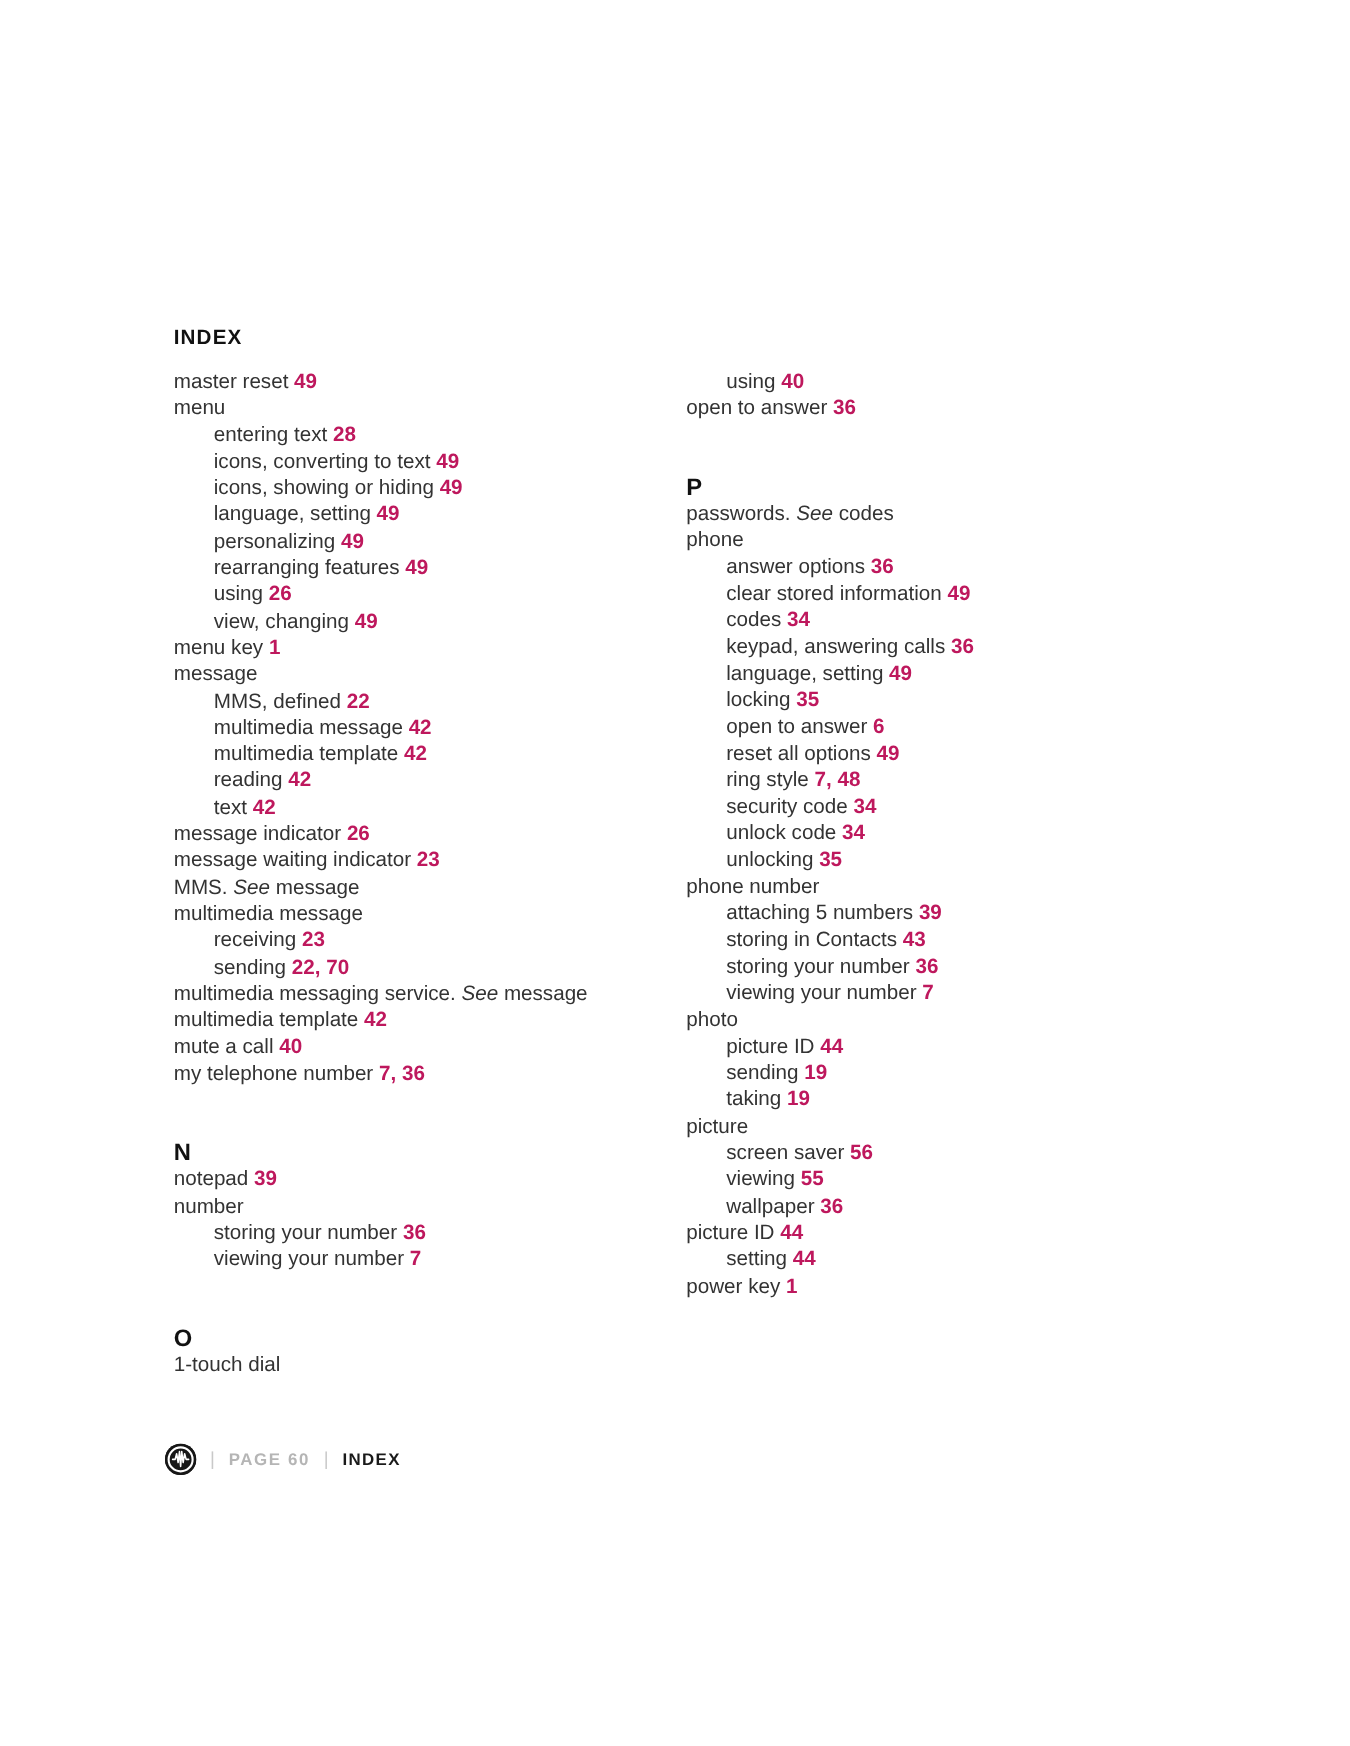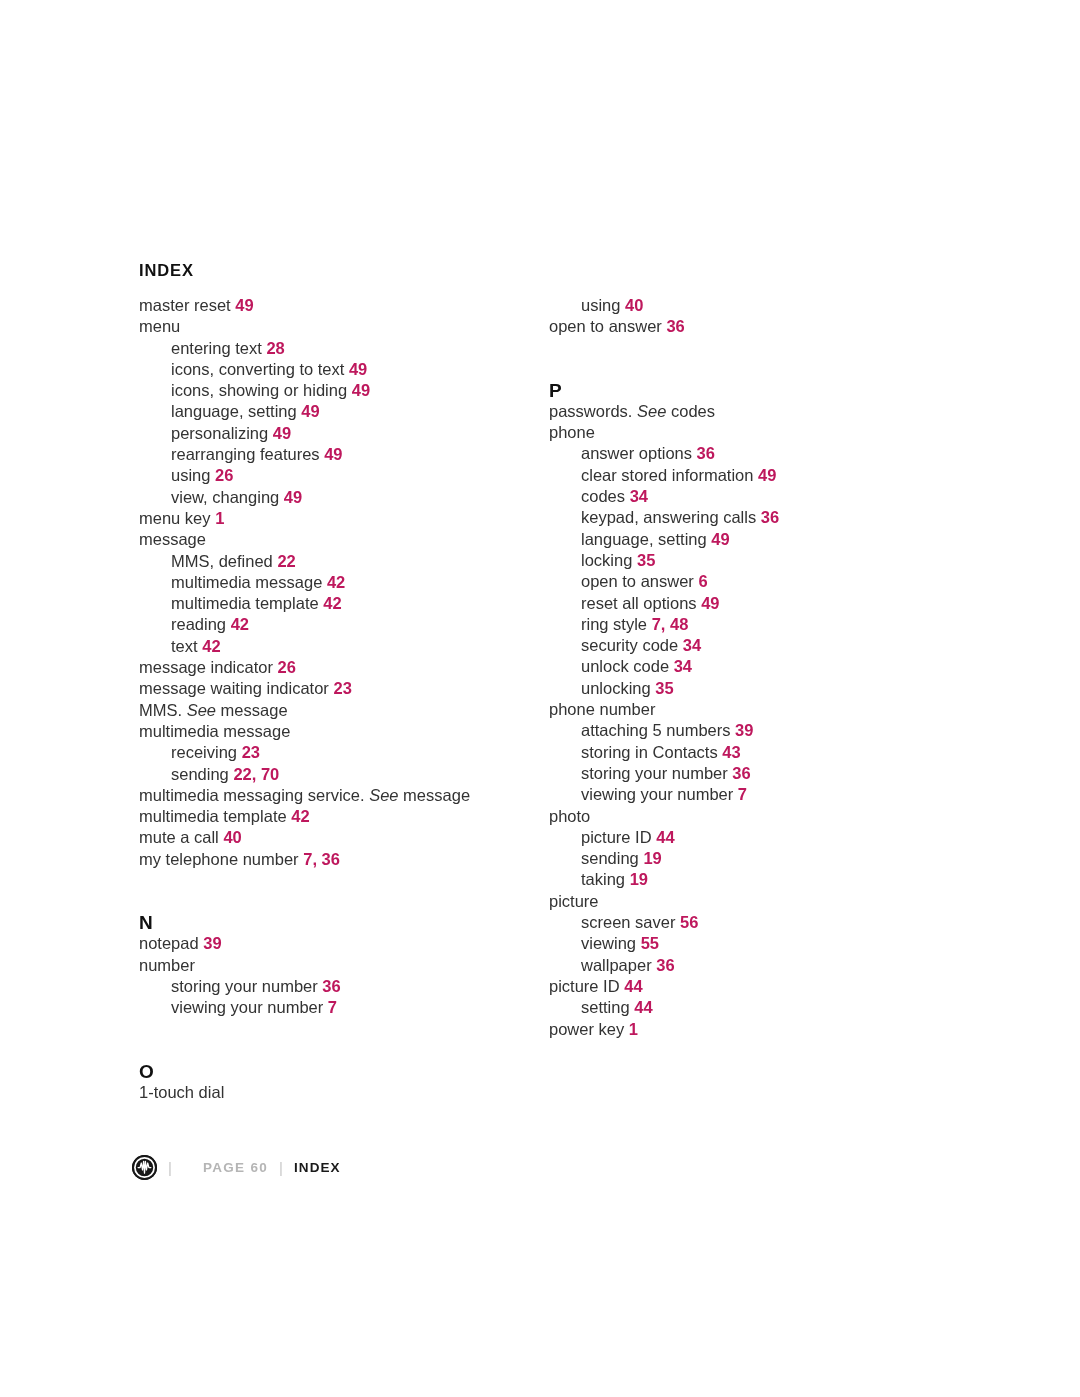--- a/index.html
+++ b/index.html
@@ -88,21 +88,20 @@
     color: #c9c9c9;
     font-size: 15px;
     margin: 0 11px;
     line-height: 1;
   }
   .footer-page {
     color: #b5b5b5;
     font-size: 13.5px;
     font-weight: bold;
     letter-spacing: 1.3px;
-    margin-left: 20px;
   }
   .footer-section {
     color: #1a1a1a;
     font-size: 13.5px;
     font-weight: bold;
     letter-spacing: 1.1px;
   }
 </style>
 </head>
 <body>

